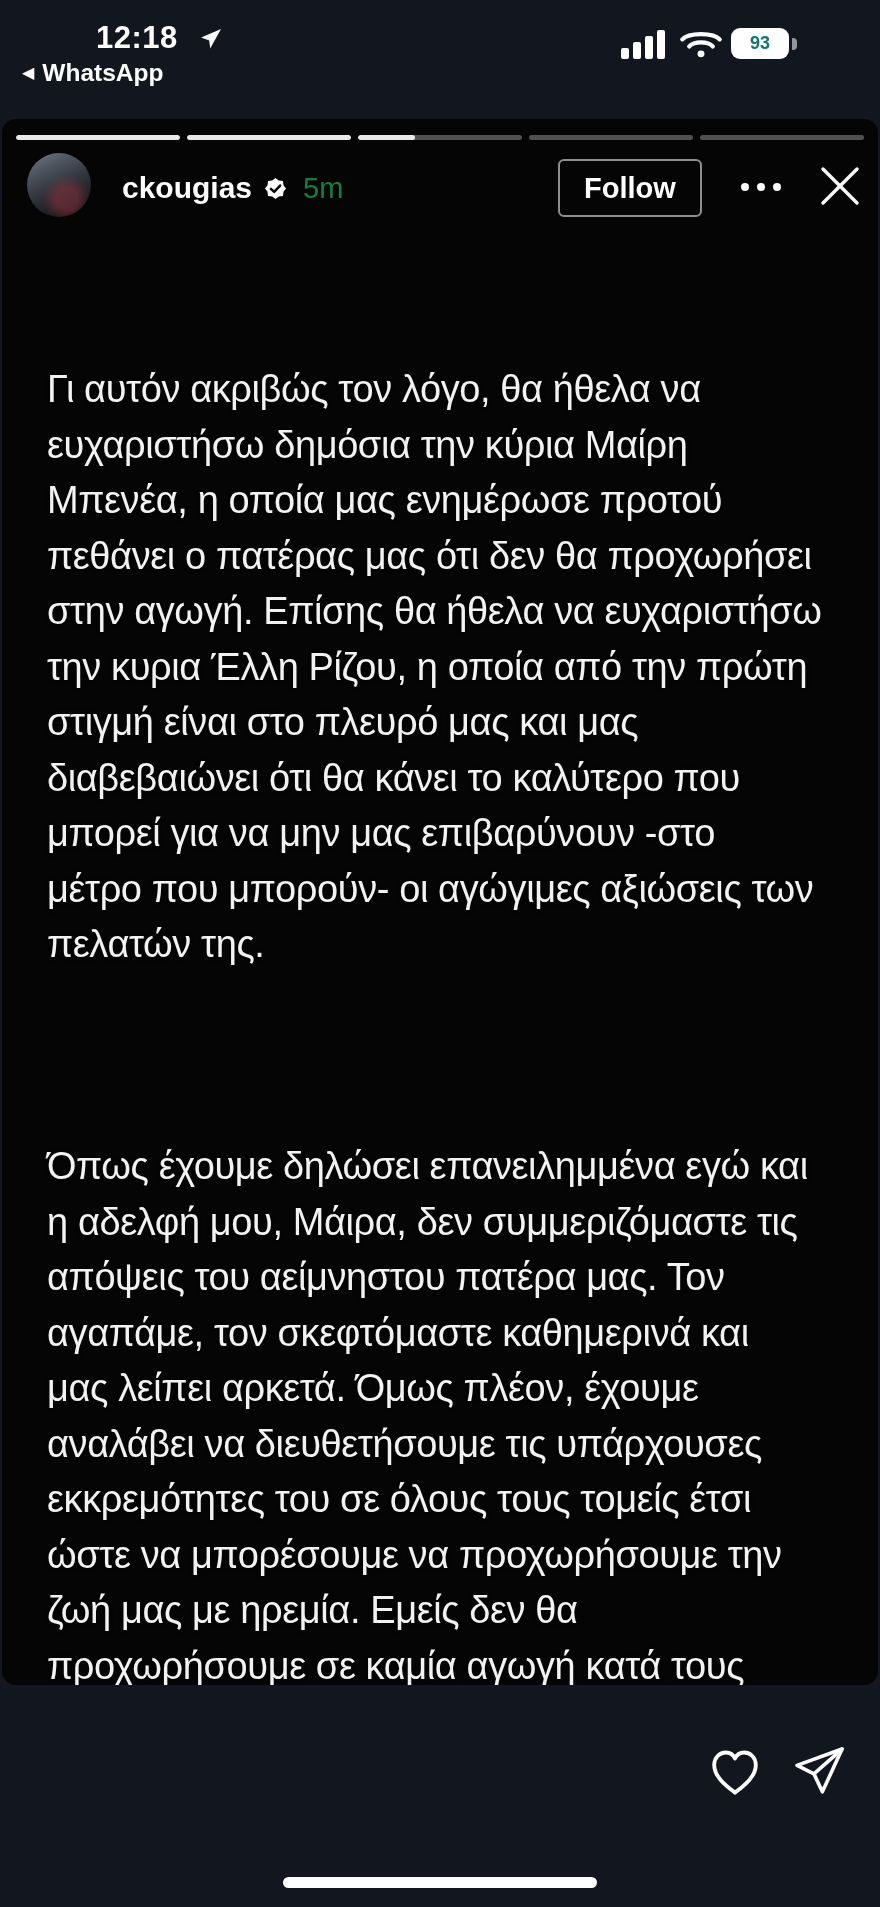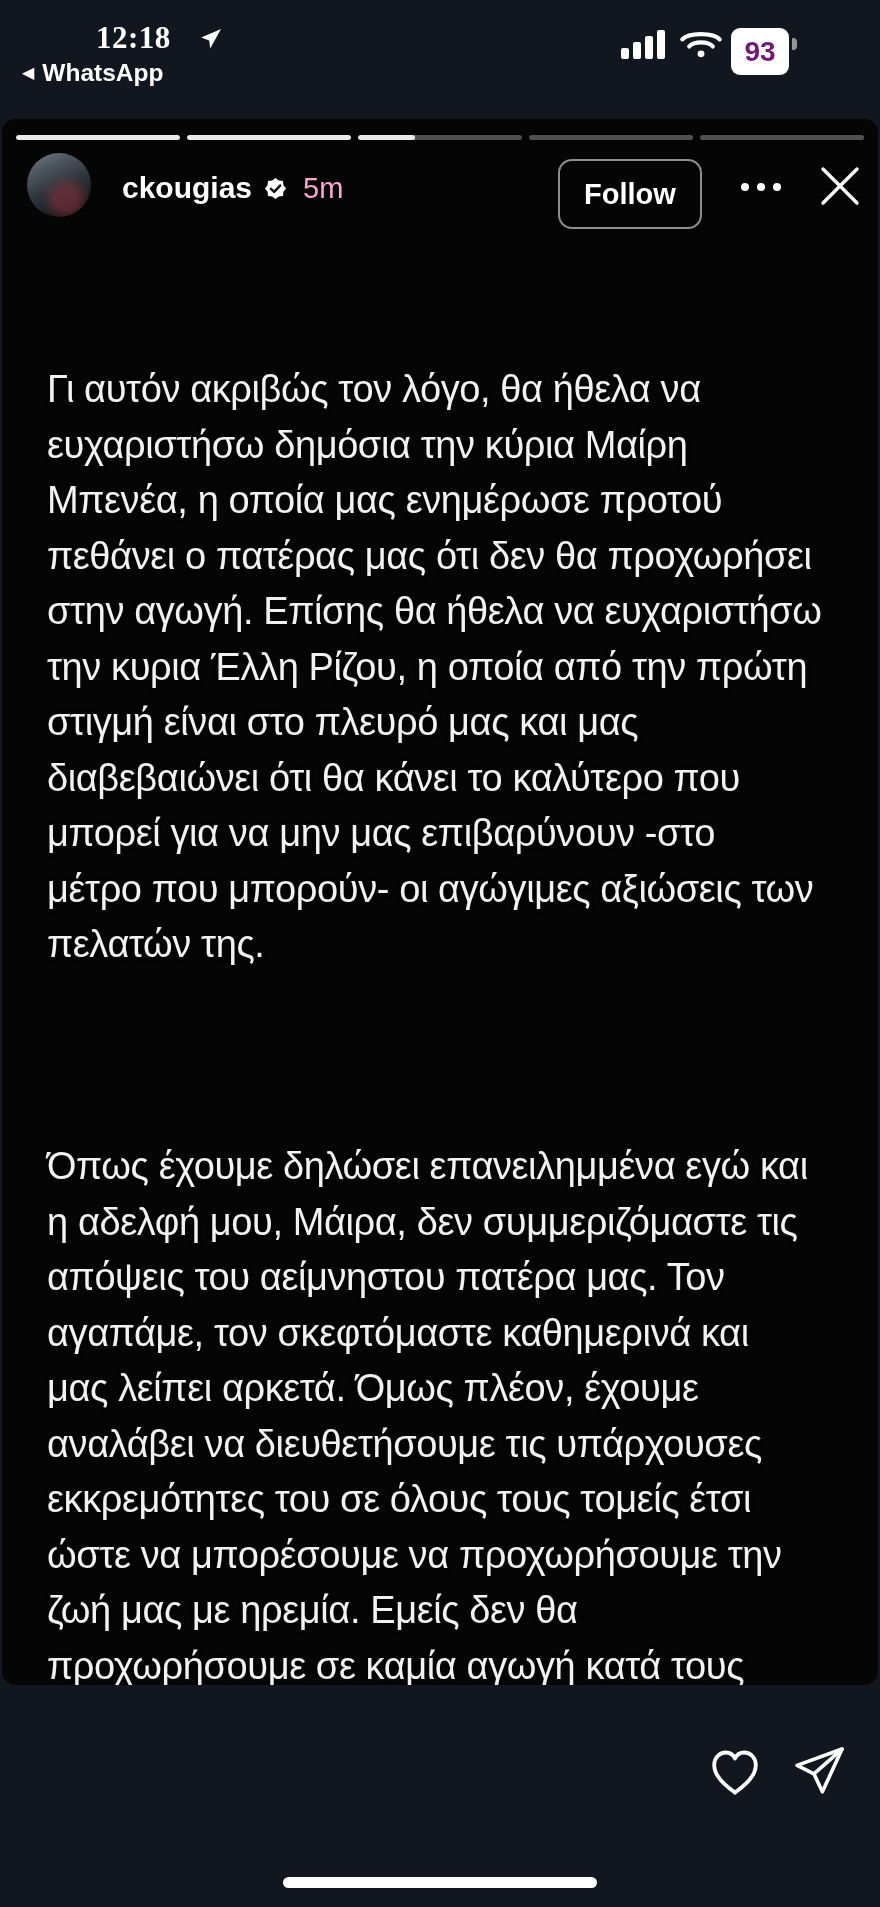--- a/index.html
+++ b/index.html
@@ -1,50 +1,50 @@
 <!DOCTYPE html>
 <html><head>
 <meta charset="utf-8">
 <style>
   * { margin:0; padding:0; box-sizing:border-box; }
   html,body { background:#000; }
   body { font-family:"Liberation Sans","DejaVu Sans",sans-serif; }
   .screen { position:relative; width:880px; height:1907px; background:#12161f; overflow:hidden; }
 
   
-  .sb-time { position:absolute; left:96px; top:20px; color:#fff; font-size:31px; font-weight:700; letter-spacing:.5px;font-family:Liberation Serif, serif; }
+  .sb-time { position:absolute; left:96px; top:20px; color:#fff; font-size:31px; font-weight:700; letter-spacing:.5px; }
   .sb-locarrow { position:absolute; left:199px; top:27px; width:24px; height:24px; }
   .sb-back { position:absolute; left:22px; top:59px; display:flex; align-items:center; gap:8px; color:#fff; cursor:pointer; }
   .sb-back .tri { font-size:16px; line-height:1; }
   .sb-back .lbl { font-size:24.5px; font-weight:700; }
   .sb-signal { position:absolute; left:621px; top:29px; width:48px; height:30px; display:flex; align-items:flex-end; gap:4px; }
   .sb-signal i { display:block; width:8px; background:#fff; border-radius:2px; }
   .sb-wifi { position:absolute; left:679px; top:28px; width:44px; height:32px; }
-  .sb-batt { position:absolute; left:731px; top:28px; width:58px; height:47px; background:#fff; border-radius:9px;
-             display:flex; align-items:center; justify-content:center; color:#701a75; font-size:28px; font-weight:700; }
+  .sb-batt { position:absolute; left:731px; top:28px; width:58px; height:31px; background:#fff; border-radius:9px;
+             display:flex; align-items:center; justify-content:center; color:#0f766e; font-size:18px; font-weight:700; }
   .sb-batt-tip { position:absolute; left:792px; top:38px; width:5px; height:12px; background:rgba(255,255,255,.55); border-radius:0 4px 4px 0; }
 
   
   .card { position:absolute; left:2px; right:2px; top:119px; height:1566px; background:#050505; border-radius:14px; overflow:hidden; }
   .progress { position:absolute; left:14px; right:14px; top:16px; height:5px; display:flex; gap:7px; }
   .seg { flex:1; height:100%; border-radius:3px; overflow:hidden; }
   .seg-fill { height:100%; border-radius:3px; }
 
   .avatar { position:absolute; left:25px; top:34px; width:64px; height:64px; border-radius:50%;
             background:
               radial-gradient(circle at 62% 72%, rgba(140,50,60,.55) 0 18%, rgba(0,0,0,0) 40%),
               linear-gradient(155deg,#707b88 0%,#4a525c 28%,#2d3138 55%,#141519 85%);
             cursor:pointer; }
   .userrow { position:absolute; left:120px; top:50px; height:38px; display:flex; align-items:center; gap:12px; }
   .uname { color:#fff; font-size:30px; font-weight:700; cursor:pointer; }
   .badge { width:23px; height:23px; }
-  .utime { color:#f9a8d4; font-size:29px; margin-left:4px; }
+  .utime { color:#15803d; font-size:29px; margin-left:4px; }
 
-  .follow-btn { position:absolute; left:556px; top:40px; width:144px; height:70px; background:transparent;
-                border:2px solid rgba(255,255,255,.55); border-radius:14px; color:#fff; font-size:29px; font-weight:700;
+  .follow-btn { position:absolute; left:556px; top:40px; width:144px; height:58px; background:transparent;
+                border:2px solid rgba(255,255,255,.55); border-radius:6px; color:#fff; font-size:29px; font-weight:700;
                 font-family:inherit; cursor:pointer; display:flex; align-items:center; justify-content:center; }
   .dots { position:absolute; left:736px; top:64px; width:46px; display:flex; gap:8px; justify-content:center; cursor:pointer; }
   .dots i { width:8px; height:8px; border-radius:50%; background:#fff; }
   .close-x { position:absolute; left:814px; top:43px; width:48px; height:48px; cursor:pointer; }
 
   .story-text { position:absolute; left:45px; top:132px; color:#f2f2f2; font-size:38px; letter-spacing:-0.4px;
                 line-height:55.5px; white-space:pre; text-shadow:0 1px 4px rgba(0,0,0,.45); }
   .story-text .para + .para { margin-top:55.5px; }
 
   

